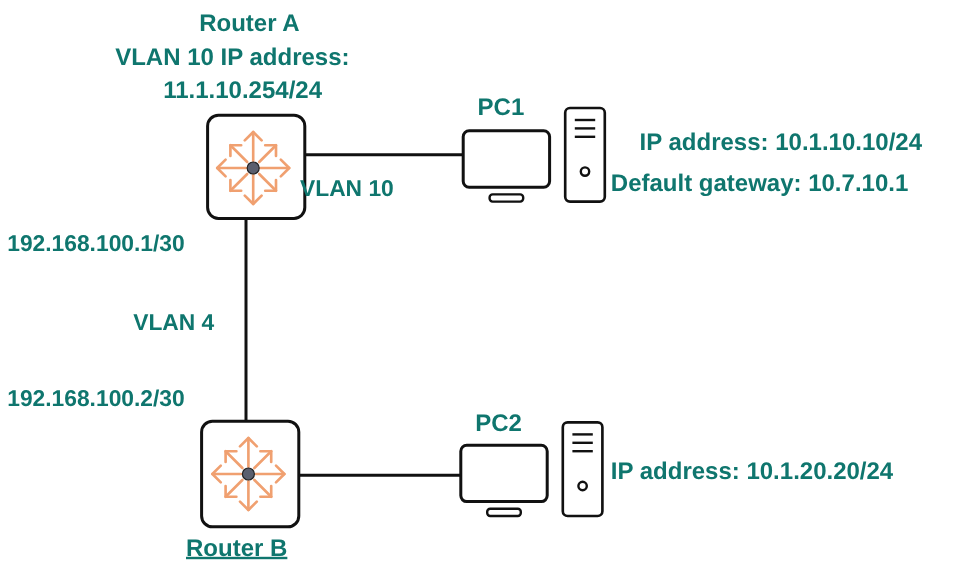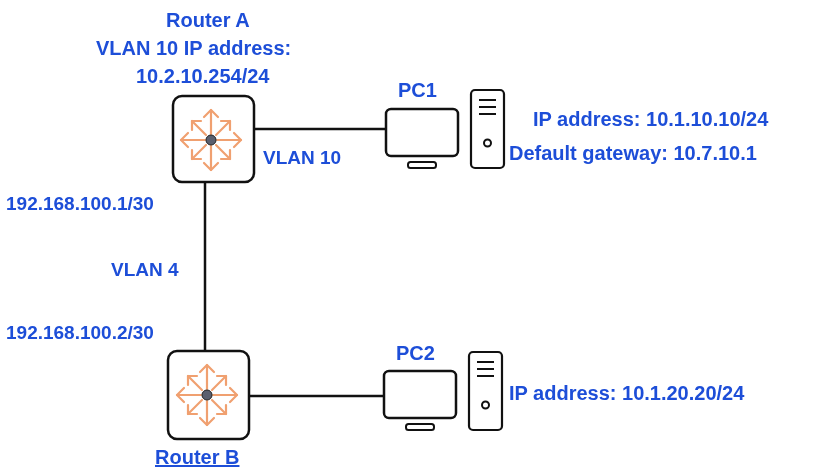--- a/index.html
+++ b/index.html
@@ -1,19 +1,19 @@
 <!DOCTYPE html>
 <html><head>
 <meta charset="utf-8">
 <style>
   html, body { margin: 0; padding: 0; background: #ffffff; }
   body { width: 813px; height: 474px; position: relative; overflow: hidden;
          font-family: "Liberation Sans", "DejaVu Sans", sans-serif; color: #111; }
   svg.diagram { position: absolute; left: 0; top: 0; }
-  .lbl { position: absolute; font-weight: bold; font-size: 19px; line-height: 1; white-space: nowrap; color: #1d4ed8; }
+  .lbl { position: absolute; font-weight: bold; font-size: 19px; line-height: 1; white-space: nowrap; color: #0f766e; }
   .lbl-big { font-size: 20px; }
 </style>
 </head>
 <body>
 
 <svg class="diagram" width="813" height="474" viewBox="0 0 813 474">
   <defs>
     <g id="router-glyph">
 
       <g fill="none" stroke="#f0a070" stroke-width="2.2" stroke-linecap="round" stroke-linejoin="round">
@@ -78,23 +78,23 @@
   <g>
     <use href="#monitor-glyph" x="384" y="371"></use>
   </g>
   <g>
     <use href="#tower-glyph" x="469" y="352"></use>
   </g>
 </svg>
 
 <div class="lbl lbl-big" style="left:166px; top:10px;">Router A</div>
 <div class="lbl lbl-big" style="left:96px; top:38px;">VLAN 10 IP address:</div>
-<div class="lbl lbl-big" style="left:136px; top:66px;">10.2.10.254/24</div>
+<div class="lbl lbl-big" style="left:136px; top:66px;">11.1.10.254/24</div>
 
-<div class="lbl" style="left:263px; top:148px;text-align:center;">VLAN 10</div>
+<div class="lbl" style="left:250px; top:148px;text-align:center;">VLAN 10</div>
 <div class="lbl" style="left:111px; top:260px;">VLAN 4</div>
 
 <div class="lbl" style="left:6px; top:194px;">192.168.100.1/30</div>
 <div class="lbl" style="left:6px; top:323px;">192.168.100.2/30</div>
 
 <div class="lbl lbl-big" style="left:155px; top:447px;text-decoration:underline;">Router B</div>
 
 <div class="lbl lbl-big" style="left:398px; top:80px;">PC1</div>
 <div class="lbl lbl-big" style="left:533px; top:109px;">IP address: 10.1.10.10/24</div>
 <div class="lbl lbl-big" style="left:509px; top:143px;">Default gateway: 10.7.10.1</div>

